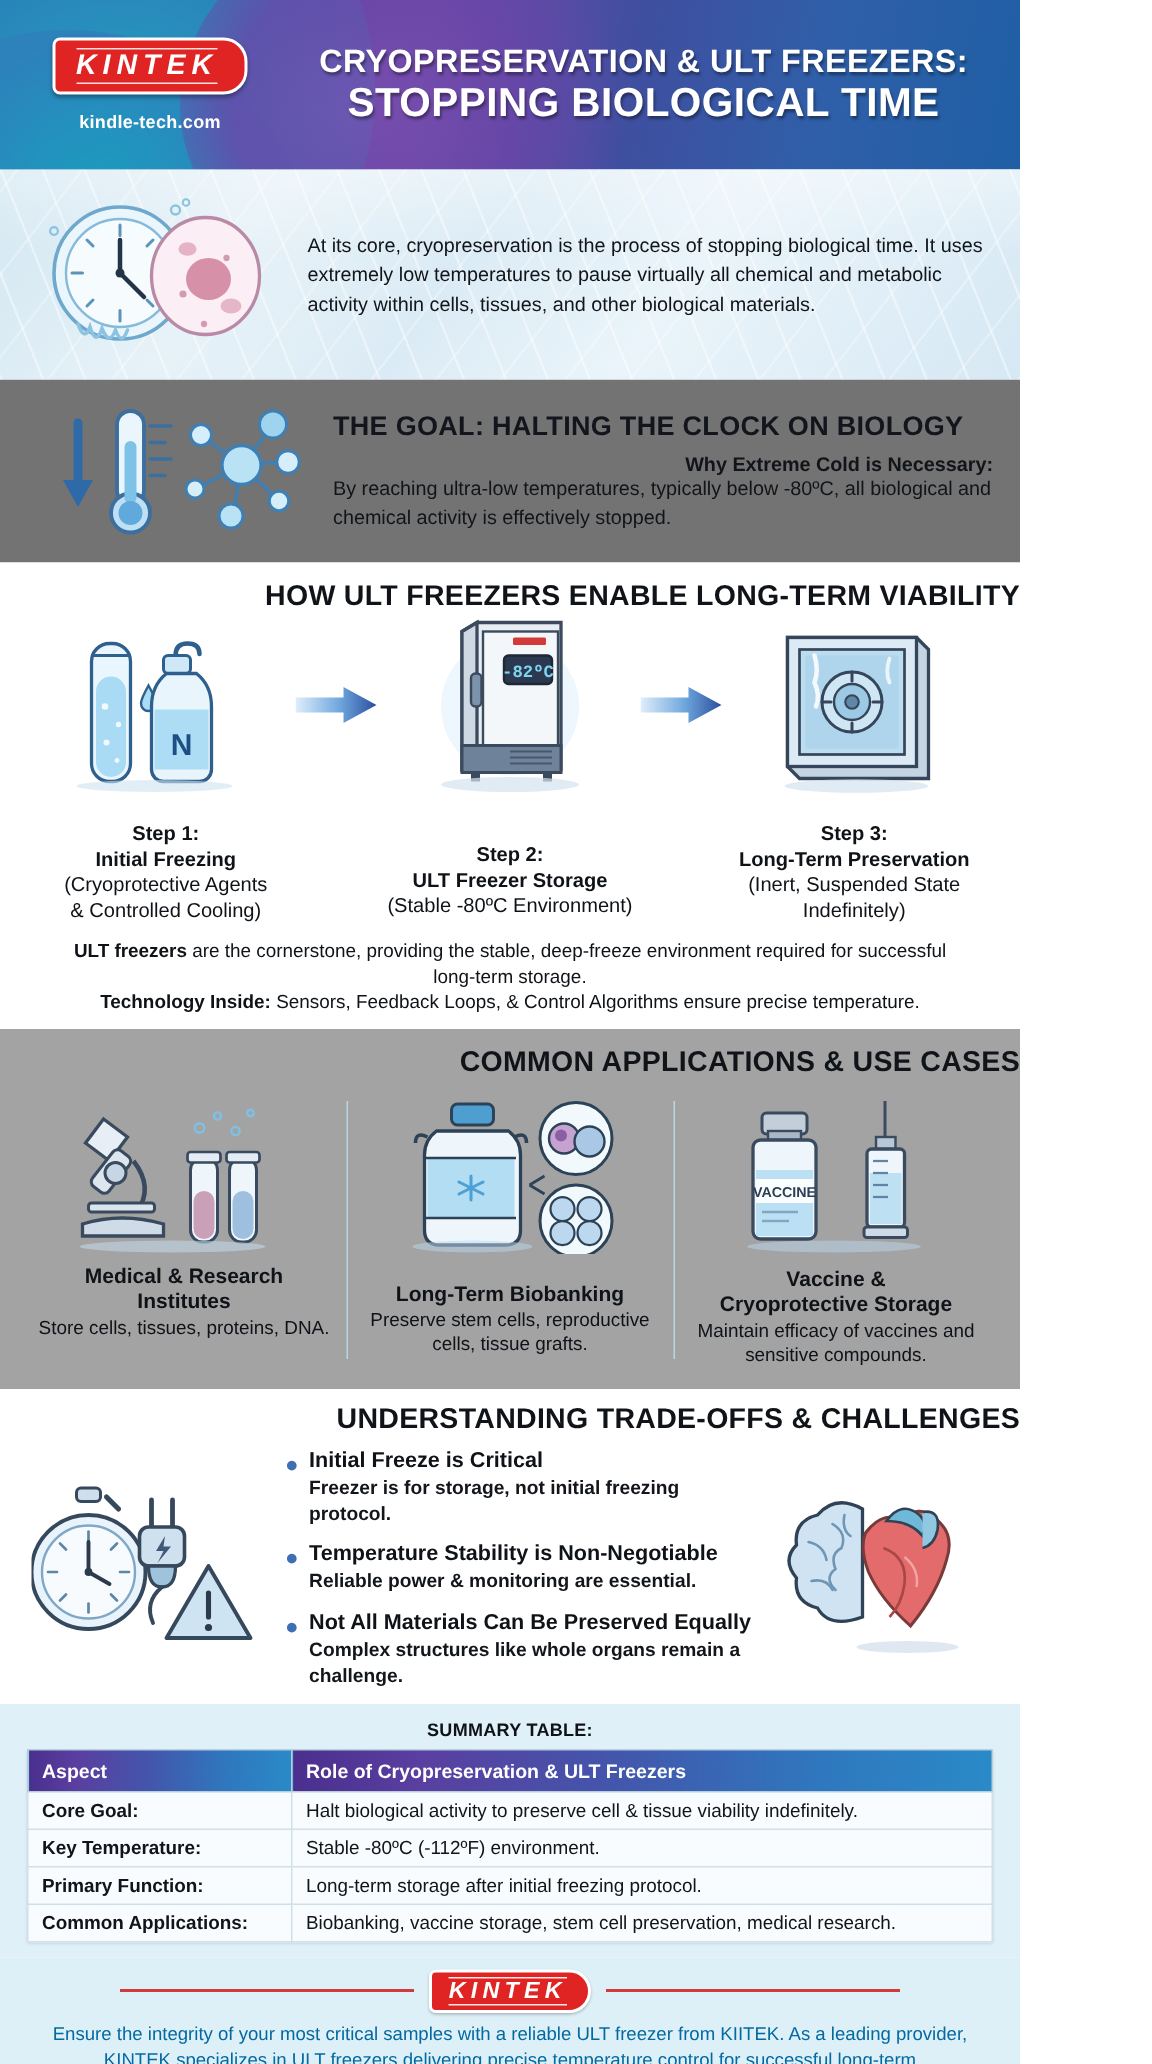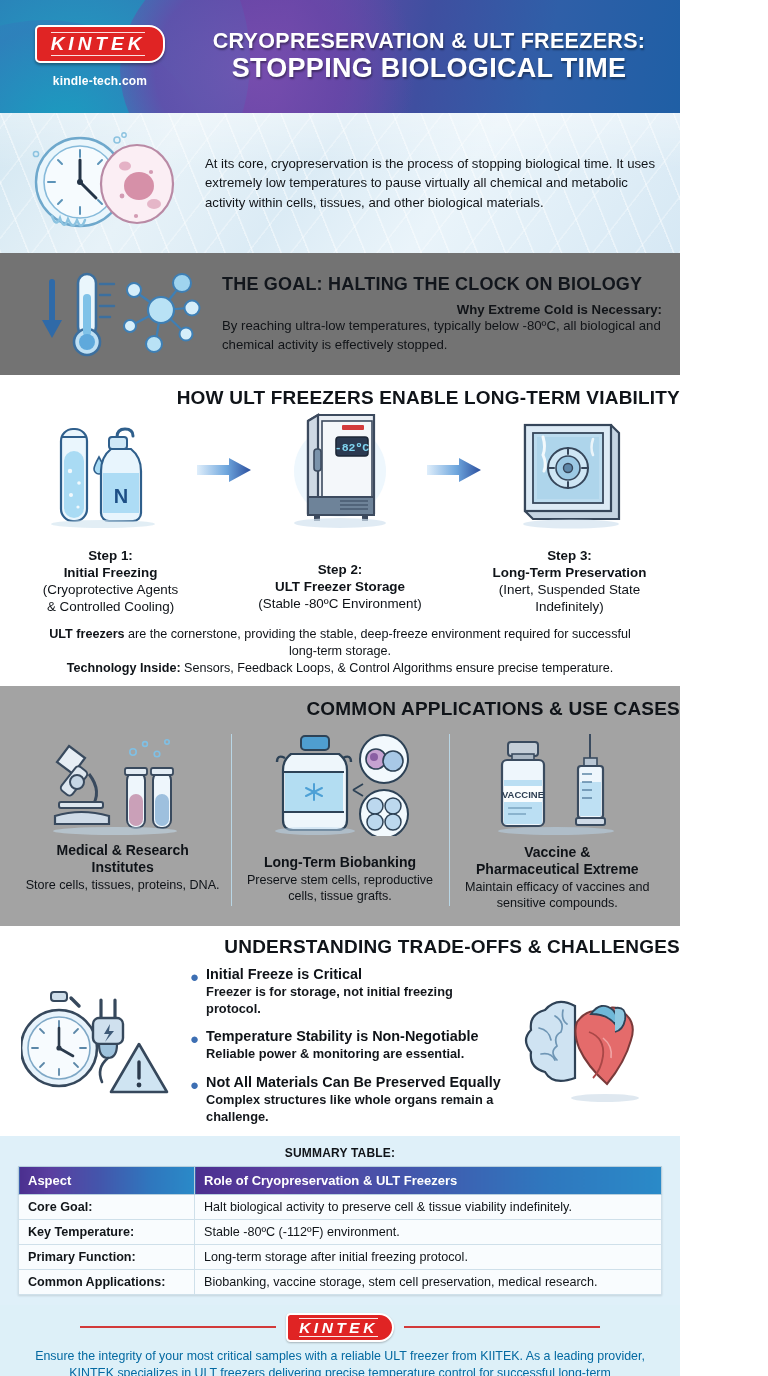--- a/index.html
+++ b/index.html
@@ -634,21 +634,21 @@
                 <line x1="110" y1="50" x2="120" y2="50"></line>
               <line x1="110" y1="58" x2="120" y2="58"></line>
                 <line x1="110" y1="66" x2="120" y2="66"></line>
             </g>
             <rect x="104" y="86" width="29" height="7" rx="2" fill="#cfdae6" stroke="#3a4b5f" stroke-width="2"></rect>
             <ellipse cx="84" cy="99" rx="58" ry="4" fill="#bcd8ee" opacity="0.5"></ellipse>
           </svg>
         </div>
         <div class="app-title">
           <span>Vaccine &amp;</span><br>
-          <span>Pharmaceutical Extreme</span>
+          <span>Cryoprotective Storage</span>
         </div>
         <div class="app-desc">Maintain efficacy of vaccines and sensitive compounds.</div>
       </div>
     </div>
   </div>
 
   <div class="tradeoffs">
     <div class="sec-title">UNDERSTANDING TRADE-OFFS &amp; CHALLENGES</div>
     <div class="to-row">
 

